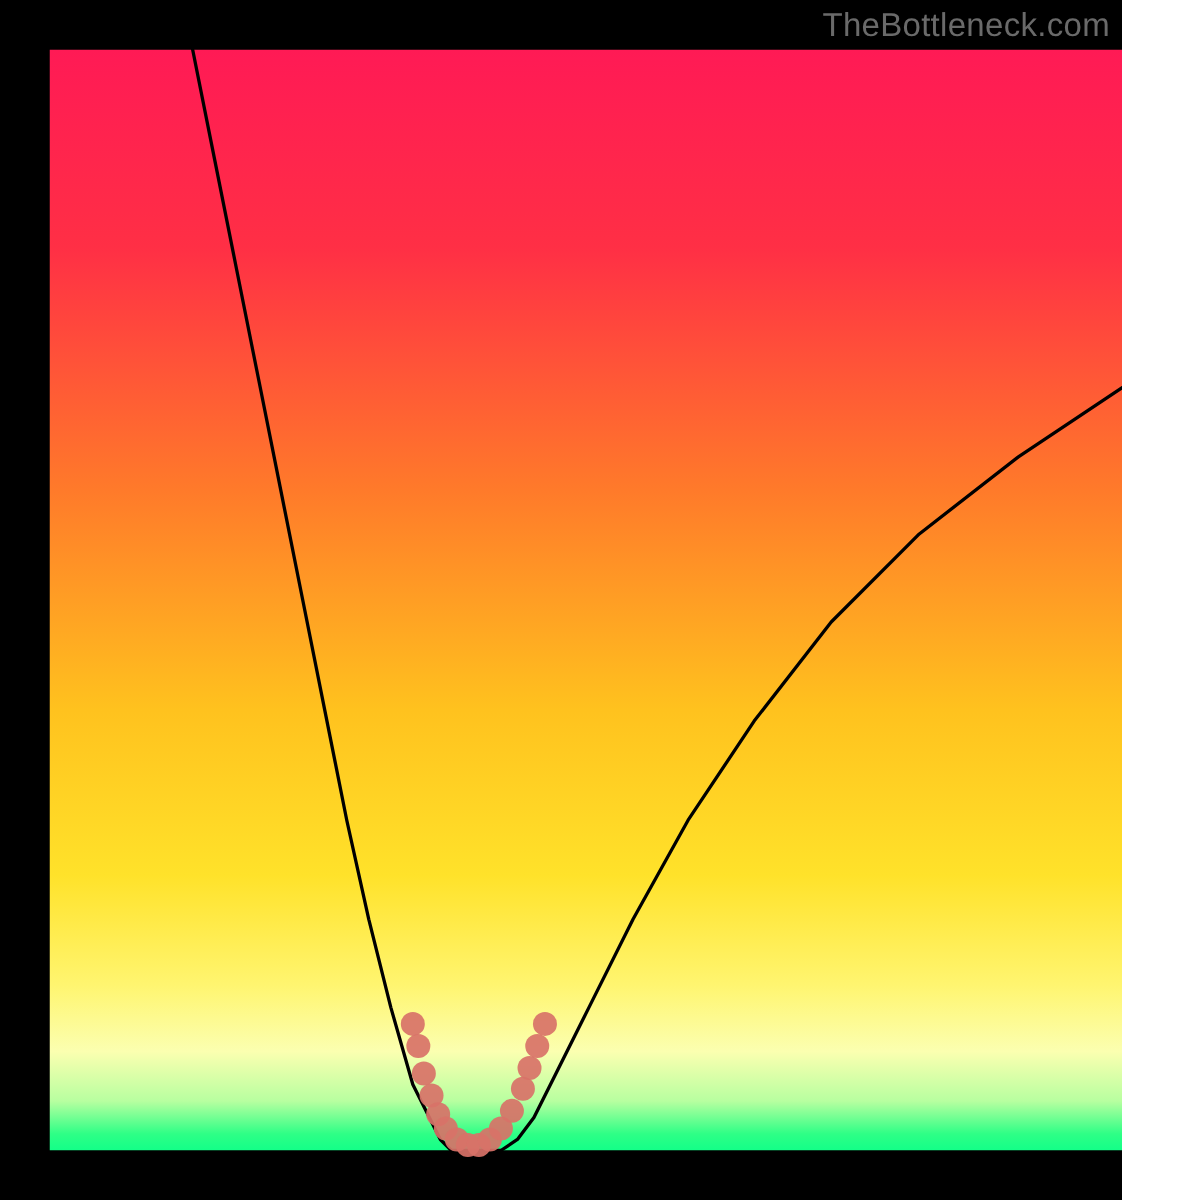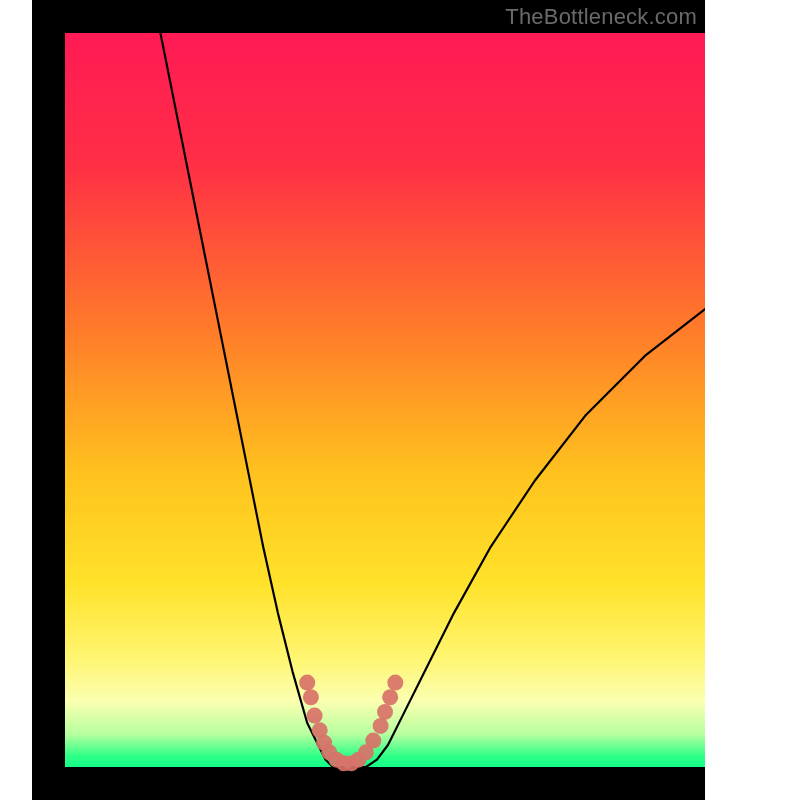--- a/index.html
+++ b/index.html
@@ -3,25 +3,24 @@
 <meta charset="utf-8">
 <style>
   body {
     margin: 0;
     padding: 0;
     background: #fff;
     font-family: Arial, Helvetica, sans-serif;
   }
   .stage {
     position: relative;
-    width: 673px;
+    width: 748px;
     height: 800px;
     background: #000;
     overflow: hidden;
-    margin-left: 32px;
   }
   .attribution {
     position: absolute;
     top: 4px;
     right: 8px;
     color: #6a6a6a;
     font-size: 22px;
     letter-spacing: 0.2px;
     font-weight: 400;
     z-index: 10;

